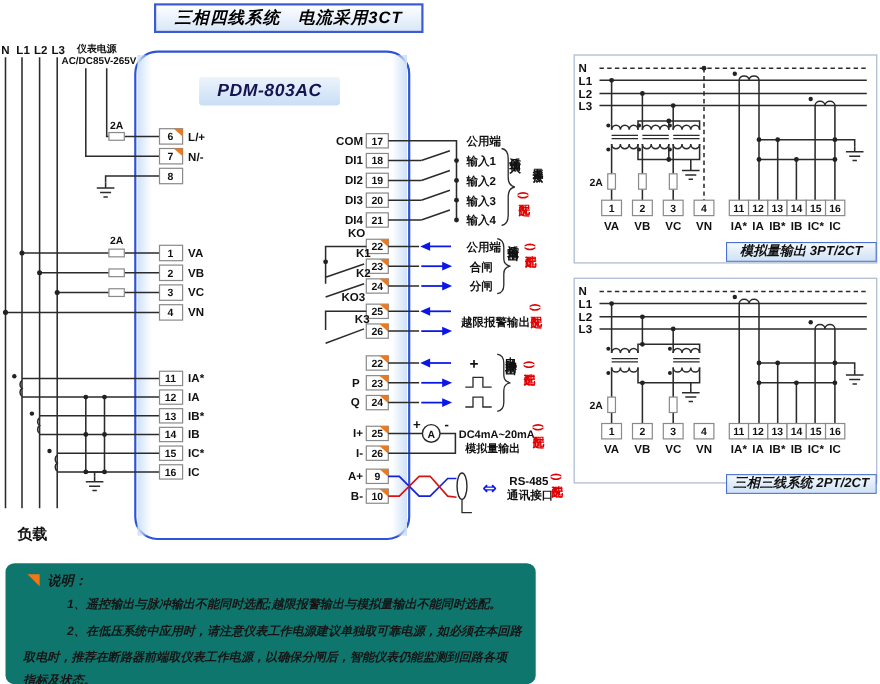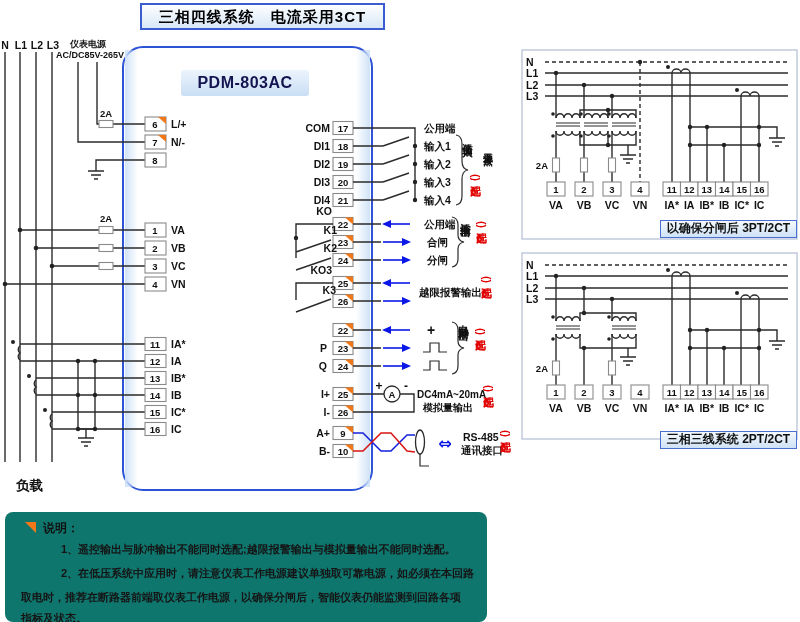--- a/index.html
+++ b/index.html
@@ -14,21 +14,21 @@
   .num{font:bold 9.5px "Liberation Sans","DejaVu Sans",sans-serif;fill:#111;text-anchor:middle;}
   .lb{font:bold 10.5px "Liberation Sans","DejaVu Sans",sans-serif;fill:#111;}
   .sm{font:bold 9px "Liberation Sans","DejaVu Sans",sans-serif;fill:#111;}
   .le{text-anchor:end;} .lm{text-anchor:middle;}
   .dot{fill:#222;stroke:none;}
   .bw{stroke:#0a17e6;stroke-width:1.6;fill:none;}
   .bh{fill:#0a17e6;stroke:none;}
   .rw{stroke:#d81414;stroke-width:1.5;fill:none;}
   .bb{stroke:#1420dd;stroke-width:1.5;fill:none;}
   
-  .ov{position:absolute;box-sizing:border-box;}
+  .ov{position:absolute;box-sizing:border-box;font-style:italic;}
   #main-title{left:140px;top:3px;width:245px;height:27px;border:2px solid #3b5bd0;
     background:linear-gradient(180deg,#fdfeff,#d8e7f7);font-weight:bold;font-size:15px;
     line-height:23px;text-align:center;color:#000;letter-spacing:1px;}
   #pdm-title{left:181px;top:70px;width:128px;height:26px;border-radius:3px;
     background:linear-gradient(180deg,#ecf4fc,#c9def5);font-weight:bold;font-size:16px;
     line-height:26px;text-align:center;color:#141450;letter-spacing:.5px;}
   .caption{width:137px;height:18px;border:1.5px solid #4a6fd0;
     background:linear-gradient(180deg,#f4f9fe,#cfe2f6);font-weight:bold;font-size:12px;
     line-height:15px;text-align:center;color:#111;}
   #cap1{left:660px;top:220px;} #cap2{left:660px;top:431px;}
@@ -459,21 +459,21 @@
     <text class="lb lm" x="689.2" y="412">IA</text>
     <text class="lb lm" x="706.7" y="412">IB*</text>
     <text class="lb lm" x="724.2" y="412">IB</text>
     <text class="lb lm" x="741.7" y="412">IC*</text>
     <text class="lb lm" x="759.2" y="412">IC</text>
   </g>
 </svg>
 
 <div id="main-title" class="ov">三相四线系统　电流采用3CT</div>
 <div id="pdm-title" class="ov">PDM-803AC</div>
-<div id="cap1" class="ov caption">以确保分闸后 3PT/2CT</div>
+<div id="cap1" class="ov caption">模拟量输出 3PT/2CT</div>
 <div id="cap2" class="ov caption">三相三线系统 2PT/2CT</div>
 
 <div class="vt" style="left:462px;top:134px;">遥信输入</div>
 <div class="vt red" style="left:470px;top:174px;">(选配)</div>
 <div class="vt small" style="left:482px;top:146px;">无源干接点</div>
 <div class="vt" style="left:460px;top:214px;">遥控输出</div>
 <div class="vt red" style="left:476px;top:221px;">(选配)</div>
 <div class="vt red" style="left:481px;top:276px;">(选配)</div>
 <div class="vt" style="left:458px;top:316px;">电脉冲输出</div>
 <div class="vt red" style="left:475px;top:328px;">(选配)</div>

